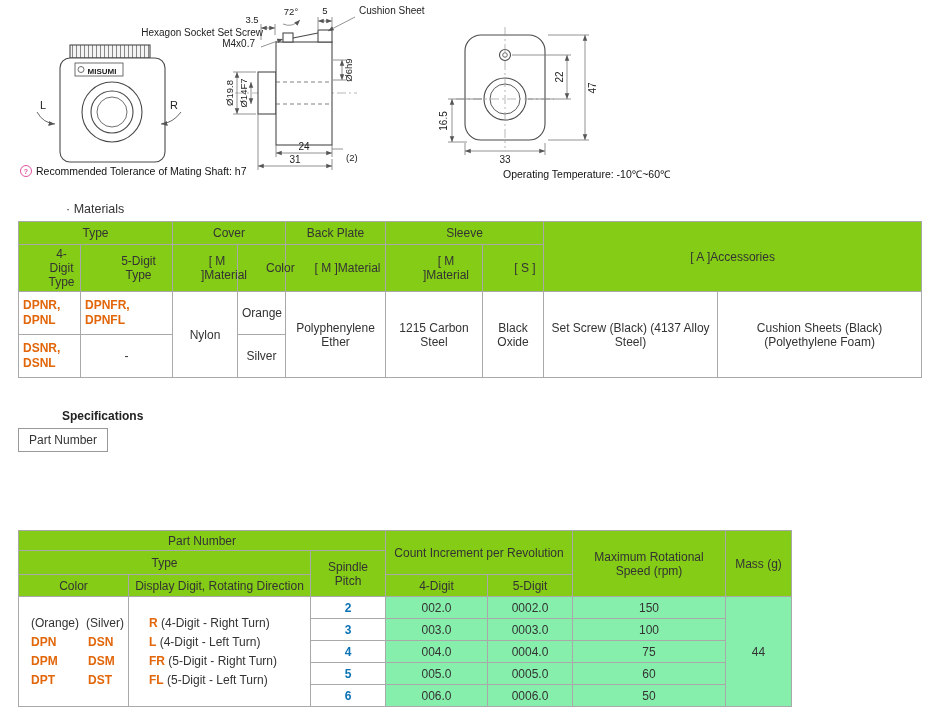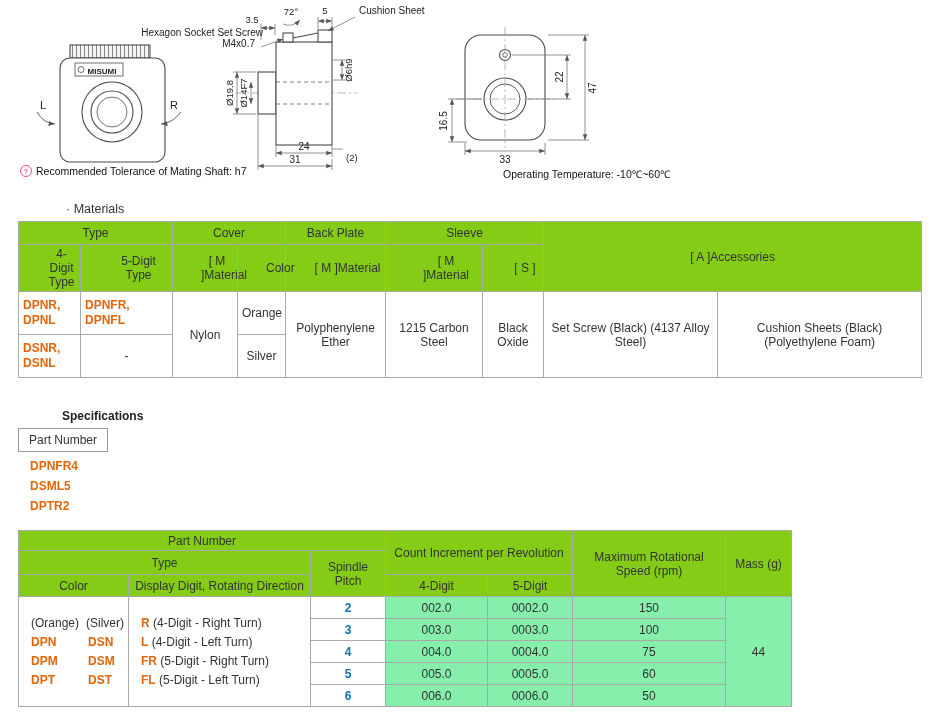--- a/index.html
+++ b/index.html
@@ -37,21 +37,21 @@
   .spec-table thead tr.h2 th { height:24px; }
   .spec-table thead tr.h3 th { height:22px; }
   .spec-table tbody td { height:22px; background:#fff; }
   .spec-table tbody td.hl { background:#86efac; }
   .spec-table tbody td.pitch { color:#0b72b5; font-weight:bold; }
   .spec-table tbody tr + tr td { border-top-color:#eec79b; }
   .left-cell { text-align:left; padding-left:12px; }
   .pair-row { display:flex; line-height:19px; text-align:left; }
   .pair-row .c1 { width:57px; }
   .orange { color:#e2660a; font-weight:bold; }
-  .disp-row { line-height:19px; text-align:left; white-space:nowrap; }
+  .disp-row { line-height:19px; text-align:left; white-space:nowrap;margin-left:8px; }
 </style>
 </head>
 <body>
 
 <div class="page">
 
   <svg class="drawings-svg" width="905" height="195" viewBox="0 0 905 195">
     <defs>
       <marker id="ar" viewBox="0 0 10 10" refX="9" refY="5" markerWidth="8" markerHeight="8" orient="auto-start-reverse">
         <path d="M0,1.5 L9,5 L0,8.5 z" fill="#555"></path>
@@ -212,25 +212,20 @@
         <td class="code-cell">DSNR,
 DSNL</td>
         <td>-</td>
         <td>Silver</td>
       </tr>
     </tbody>
   </table>
 
   <div class="spec-heading">Specifications</div>
   <div class="pn-box">Part Number</div>
-  <div class="pn-list">
-    <a href="#" class="pn-link">DPNFR4</a>
-    <a href="#" class="pn-link">DSML5</a>
-    <a href="#" class="pn-link">DPTR2</a>
-  </div>
 
   <table class="spec-table">
     <colgroup>
       <col style="width:110px">
         <col style="width:182px">
         <col style="width:75px">
         <col style="width:102px">
       <col style="width:85px">
         <col style="width:153px">
         <col style="width:66px">

